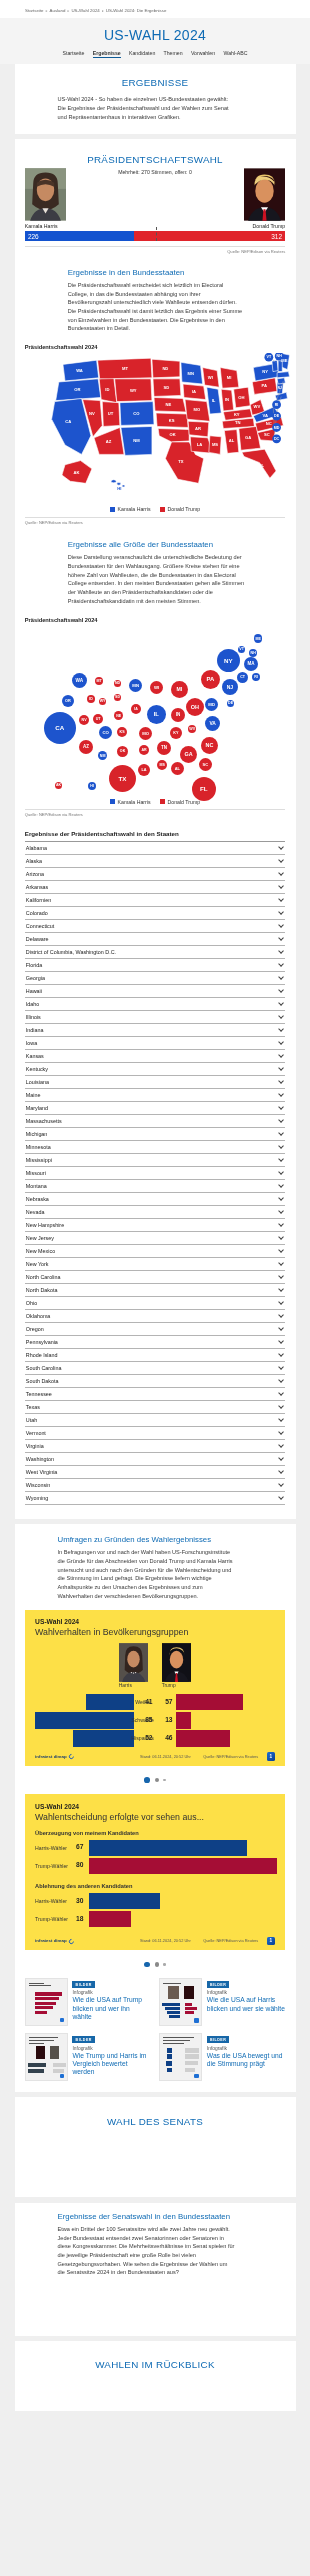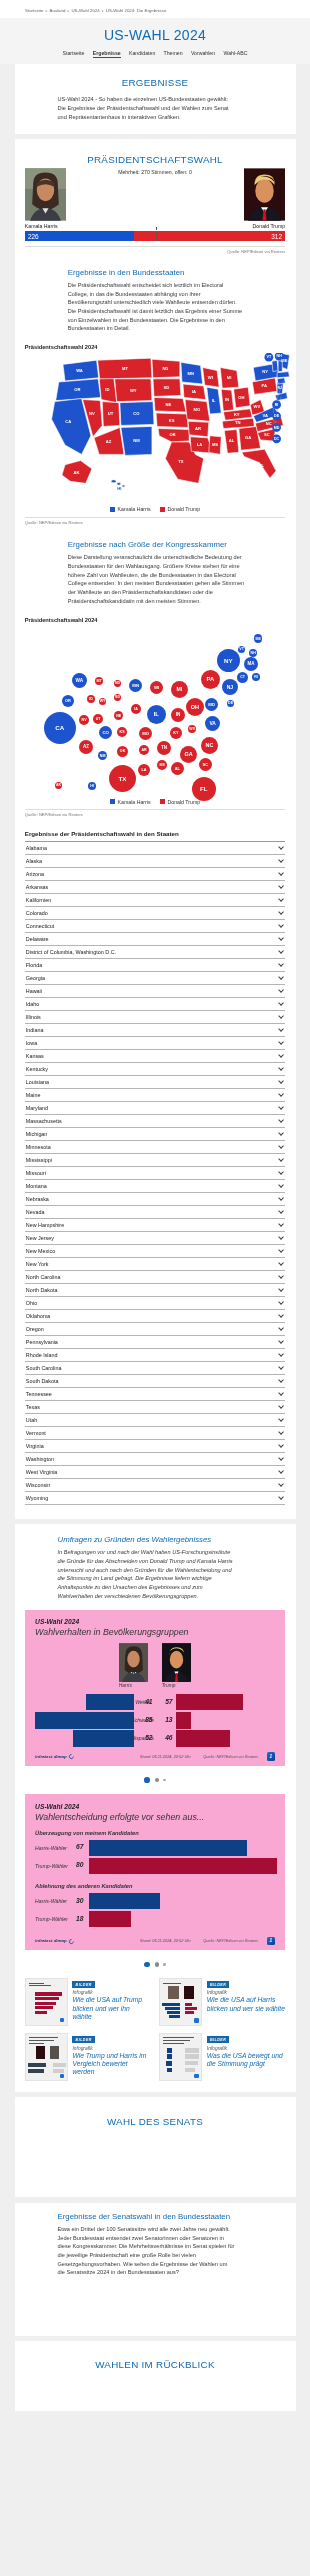--- a/index.html
+++ b/index.html
@@ -57,21 +57,21 @@
   
   .bubble-wrap{position:relative; height:173px; margin:2.1px 0 1px 0;}
   .bubble{position:absolute; border-radius:50%; display:flex; align-items:center; justify-content:center; color:#fff; font-weight:700;}
   
   .acc-head{font-size:6.2px; font-weight:700; color:#222; margin:13.4px 0 4.1px 0;}
   .acc{border-top:1px solid #999;}
   .srow{height:13px; display:flex; align-items:center; border-bottom:0.5px solid #b4b4b4; cursor:pointer;}
   .srow span{font-size:5.4px; color:#222; padding-left:1px;}
   .chev{margin-left:auto; width:4.1px; height:4.1px; border-right:0.8px solid #444; border-bottom:0.8px solid #444; transform:rotate(45deg); margin-right:2.1px; margin-top:-2.1px;}
   
-  .igbox{background:#f9a8d4; margin:5.2px 10.3px; padding:8.3px 10.3px 5.2px 10.3px; position:relative;}
+  .igbox{background:#fde047; margin:5.2px 10.3px; padding:8.3px 10.3px 5.2px 10.3px; position:relative;}
   .ig-kicker{font-size:6.7px; font-weight:700; color:#1d1d1d;}
   .ig-title{font-size:8.8px; color:#333; margin-top:2.1px; font-weight:400;}
   .ig-foot{display:flex; align-items:center; font-size:3.9px; color:#555; margin-top:5.2px;}
   .itd{font-size:4.4px; font-weight:700; color:#1a3c6e; display:flex; align-items:center;}
   .itd .donut{width:4.7px; height:4.7px; border:1.3px solid #2a62b4; border-radius:50%; border-top-color:transparent; margin-left:2.1px; transform:rotate(45deg);}
   .ig-foot .stand{margin-left:auto; margin-right:12.4px;}
   .ard-sq{width:8.3px; height:8.3px; background:linear-gradient(135deg,#1e6fd4,#0a3e8f); border-radius:1.6px; color:#fff; font-size:4.7px; display:flex; align-items:center; justify-content:center; margin-left:8.3px; font-weight:700;}
   
   .ig-photos{display:flex; justify-content:center; gap:13.4px; margin-top:6.2px;}
   .ig-photo-col{text-align:left; font-size:4.9px; color:#333;}
@@ -311,21 +311,21 @@
       </svg>
 
       <div class="legend" id="legend1" style="margin-top:3.1px;">
           <span><span class="sq" style="background:#1d54cd"></span>Kamala Harris</span>
           <span><span class="sq" style="background:#d8232a"></span>Donald Trump</span>
         </div>
       <div class="thinline" style="margin-top:4.1px;"></div>
       <div class="quelle" style="margin-top:2.1px;">Quelle: NEP/Edison via Reuters</div>
 
       <div class="narrow" style="margin-top:15.5px;">
-        <div class="sub-head">Ergebnisse nach Größe der Kongresskammer</div>
+        <div class="sub-head">Ergebnisse alle Größe der Bundesstaaten</div>
         <div class="body-txt" style="margin-top:4.1px;">Diese Darstellung veranschaulicht die unterschiedliche Bedeutung der Bundesstaaten für den Wahlausgang. Größere Kreise stehen für eine höhere Zahl von Wahlleuten, die die Bundesstaaten in das Electoral College entsenden. In den meisten Bundesstaaten gehen alle Stimmen der Wahlleute an den Präsidentschaftskandidaten oder die Präsidentschaftskandidatin mit den meisten Stimmen.</div>
       </div>
       <div class="chart-label" style="margin-top:11.4px;">Präsidentschaftswahl 2024</div>
       <div class="bubble-wrap" id="bubble-map">
           <div class="bubble" style="left: 229px; top: 9.6px; width: 8.7px; height: 8.7px; background: rgb(29, 84, 205); font-size: 3.6px;">ME</div>
           <div class="bubble" style="left: 213px; top: 21px; width: 7.5px; height: 7.5px; background: rgb(29, 84, 205); font-size: 3.6px;">VT</div>
           <div class="bubble" style="left: 224px; top: 24px; width: 8.7px; height: 8.7px; background: rgb(29, 84, 205); font-size: 3.6px;">NH</div>
           <div class="bubble" style="left: 192px; top: 24px; width: 23px; height: 23px; background: rgb(29, 84, 205); font-size: 6.2px;">NY</div>
           <div class="bubble" style="left: 219px; top: 32px; width: 14.4px; height: 14.4px; background: rgb(29, 84, 205); font-size: 4.5px;">MA</div>
           <div class="bubble" style="left: 176px; top: 45px; width: 19px; height: 19px; background: rgb(216, 35, 42); font-size: 5.9px;">PA</div>
@@ -584,21 +584,21 @@
             <i class="chev"></i>
           </div>
           <div class="srow">
             <span>Wyoming</span>
             <i class="chev"></i>
           </div>
         </div>
     </div>
   </div>
 
-  <div class="card" style="padding:11.4px 0 0 0;font-style:italic;">
+  <div class="card" style="padding:11.4px 0 0 0;">
     <div class="narrow">
       <div class="sub-head">Umfragen zu Gründen des Wahlergebnisses</div>
       <div class="body-txt" style="margin-top:4.1px;">In Befragungen vor und nach der Wahl haben US-Forschungsinstitute die Gründe für das Abschneiden von Donald Trump und Kamala Harris untersucht und auch nach den Gründen für die Wahlentscheidung und die Stimmung im Land gefragt. Die Ergebnisse liefern wichtige Anhaltspunkte zu den Ursachen des Ergebnisses und zum Wahlverhalten der verschiedenen Bevölkerungsgruppen.</div>
     </div>
 
     <div class="igbox" style="margin-top:9.3px;">
       <div class="ig-kicker">US-Wahl 2024</div>
       <div class="ig-title">Wahlverhalten in Bevölkerungsgruppen</div>
       <div class="ig-photos">
         <div class="ig-photo-col">

